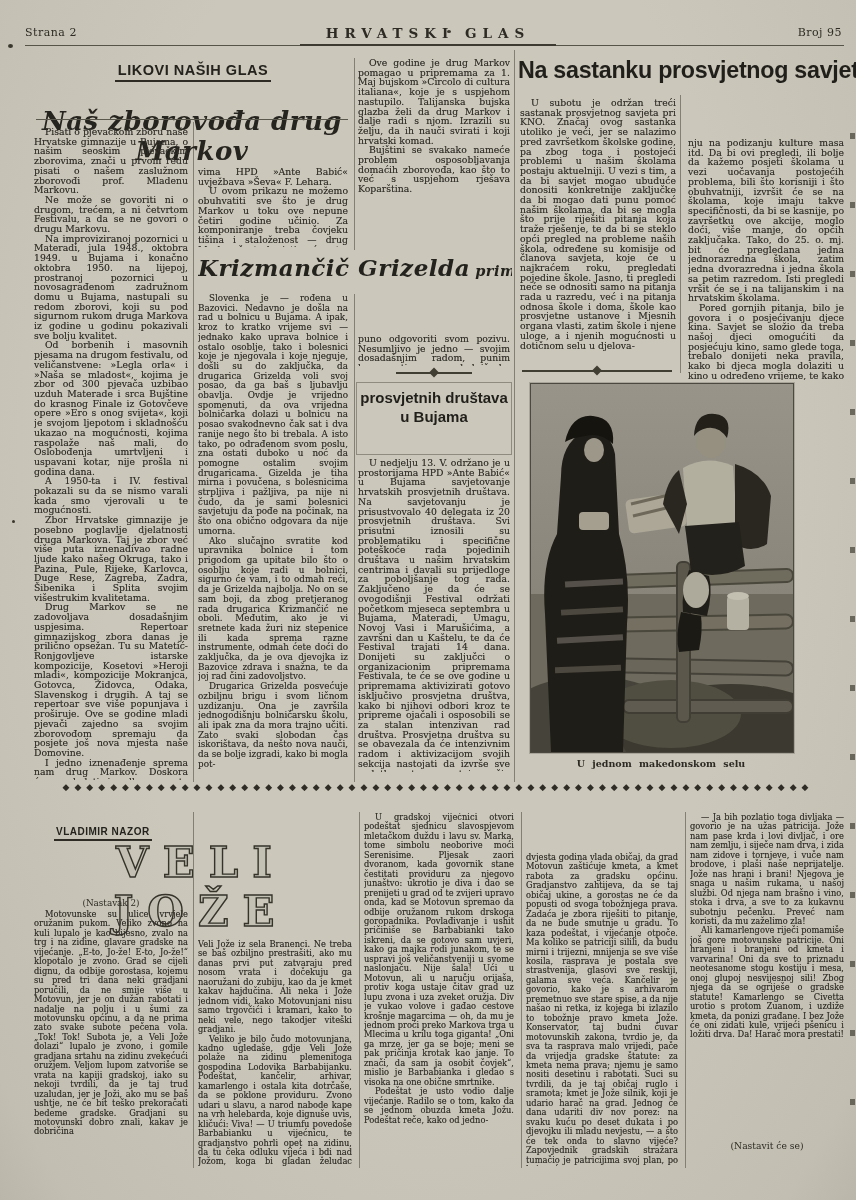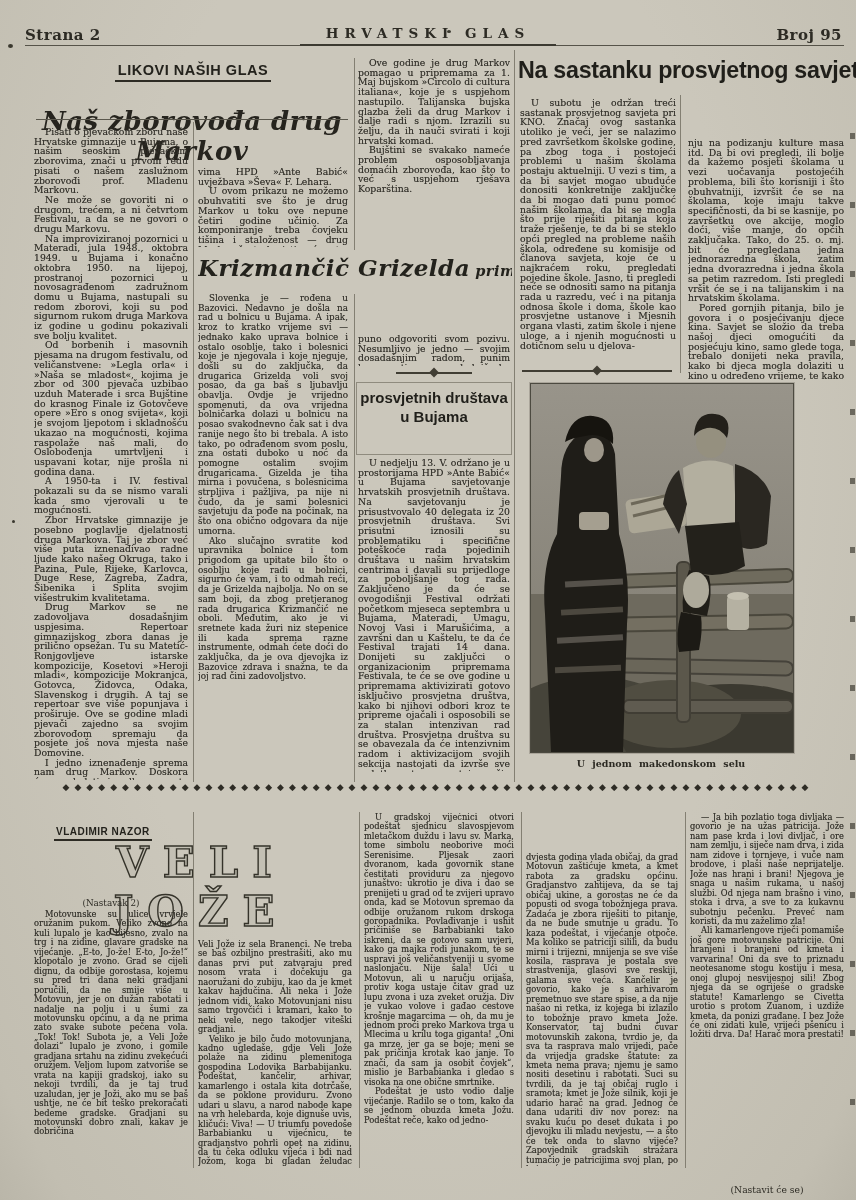--- a/index.html
+++ b/index.html
@@ -1,21 +1,21 @@
 <!DOCTYPE html>
 <html lang="hr"><head>
 <meta charset="utf-8">
 <style>
   html,body{margin:0;padding:0;background:#8e8b81;}
   .page{position:relative;width:856px;height:1200px;margin:0 auto;overflow:hidden;
         background:radial-gradient(ellipse at 50% 38%, #cbc7bb 55%, #c2beb1 92%, #bab6a9 100%);
         font-family:"DejaVu Serif","Liberation Serif",serif;color:#2d2b24;}
   .abs{position:absolute;}
   
-  .mast-label{font-size:15px;font-weight:bold;letter-spacing:.5px;}
+  .mast-label{font-size:11px;font-weight:normal;letter-spacing:.5px;}
   .mast-title{font-size:13.5px;font-weight:bold;letter-spacing:6px;}
   .mast-rule{height:1px;background:#565349;}
   .mast-rule2{height:2.5px;background:#3c3a31;}
   
   .vrule{width:1px;background:#837f72;}
   .hrule{height:1px;background:#5a574c;}
   
   .colbody{overflow:hidden;font-size:9.3px;line-height:9.7px;text-align:justify;
            color:#32302a;text-shadow:0 0 .5px rgba(45,43,36,.55);}
   .colbody p{margin:0;text-indent:11px;}
@@ -97,20 +97,21 @@
     </div>
 
   <div class="abs script-head" style="left:198px;width:314px;top:254px;">
     <span class="script-main">Krizmančič Grizelda</span>
     <span class="script-sub">primjerna bolničarka</span>
   </div>
 
   <div class="abs colbody cb-sm" style="left:198px;width:150px;top:294px;height:486px;">
       <p>Slovenka je — rođena u Bazovici. Nedavno je došla na rad u bolnicu u Bujama. A ipak, kroz to kratko vrijeme svi — jednako kako uprava bolnice i ostalo osoblje, tako i bolesnici koje je njegovala i koje njeguje, došli su do zaključka, da drugarica Grizelda voli svoj posao, da ga baš s ljubavlju obavlja. Ovdje je vrijedno spomenuti, da ova vrijedna bolničarka dolazi u bolnicu na posao svakodnevno čak sat i dva ranije nego što bi trebala. A isto tako, po odrađenom svom poslu, zna ostati duboko u noć da pomogne ostalim svojim drugaricama. Gizelda je tiha mirna i povučena, s bolesnicima strpljiva i pažljiva, pa nije ni čudo, da je sami bolesnici savjetuju da pođe na počinak, na što ona obično odgovara da nije umorna.</p>
       <p>Ako slučajno svratite kod upravnika bolnice i tom prigodom ga upitate bilo što o osoblju koje radi u bolnici, sigurno će vam, i to odmah reći, da je Grizelda najbolja. No on se sam boji, da zbog pretjeranog rada drugarica Krizmančić ne oboli. Međutim, ako je vi sretnete kada žuri niz stepenice ili kada sprema razne instrumente, odmah ćete doći do zaključka, da je ova djevojka iz Bazovice zdrava i snažna, te da joj rad čini zadovoljstvo.</p>
+      <p>Drugarica Grizelda posvećuje ozbiljnu brigu i svom ličnom uzdizanju. Ona je završila jednogodišnju bolničarsku školu, ali ipak zna da mora trajno učiti. Zato svaki slobodan čas iskorištava, da nešto nova nauči, da se bolje izgradi, kako bi mogla pot-</p>
     </div>
 
   <div class="abs colbody" style="left:358px;width:152px;top:294px;height:72px;">
     <p class="cont">puno odgovoriti svom pozivu. Nesumljivo je jedno — svojim dosadašnjim radom, punim humanosti, ova bolničarka bujske bolnice, pokazala je da pozivu odgovara, pokazala je kakav treba da bude lik prave bolničarke.</p>
   </div>
 
   <div class="abs orn" style="left:396px;width:76px;top:372px;"></div>
 
   <div class="abs box-head sans-head" style="left:356px;width:154px;top:382px;height:66px;">
     <div>prosvjetnih društava</div>
@@ -219,21 +220,21 @@
       <div></div>
     </div>
 
     <div class="abs colbody" style="left:690px;width:154px;top:813px;height:318px;">
       <div>
           <p>— Ja bih pozlatio toga divljaka — govorio je na užas patricija. Jože nam pase krda i lovi divljač, i ore nam zemlju, i siječe nam drva, i zida nam zidove i tornjeve, i vuče nam brodove, i plaši naše neprijatelje. Jože nas hrani i brani! Njegova je snaga u našim rukama, u našoj službi. Od njega nam brašno i vino, stoka i drva, a sve to za kukavnu subotnju pečenku. Preveć nam koristi, da mu zaželimo zla!</p>
           <p>Ali kamarlengove riječi pomamiše još gore motovunske patricije. Oni hranjeni i branjeni od kmeta i varvarina! Oni da sve to priznadu neotesanome stogu kostiju i mesa, onoj glupoj nesvijesnoj sili! Zbog njega da se ogriješe o gradske statute! Kamarlengo se Civetta urotio s protom Zuanom, i uzdiže kmeta, da ponizi građane. I bez Jože će oni zidati kule, vrijeći pšenicu i ložiti drva. Da! Harač mora prestati!</p>
         </div>
     </div>
 
-    <div class="abs note-line" style="left:690px;width:154px;top:1140px;font-size:9.2px;margin-top:44px;">(Nastavit će se)</div>
+    <div class="abs note-line" style="left:690px;width:154px;top:1140px;font-size:9.2px;">(Nastavit će se)</div>
   </div>
 
   <div class="abs edge-marks" style="right:1px;top:70px;width:5px;height:1090px;"></div>
   <div class="abs speck" style="left:8px;top:44px;width:5px;height:4px;"></div>
   <div class="abs speck" style="left:447px;top:30px;width:4px;height:3px;"></div>
   <div class="abs speck" style="left:12px;top:520px;width:3px;height:3px;"></div>
 
 </div>
 
 </body></html>

